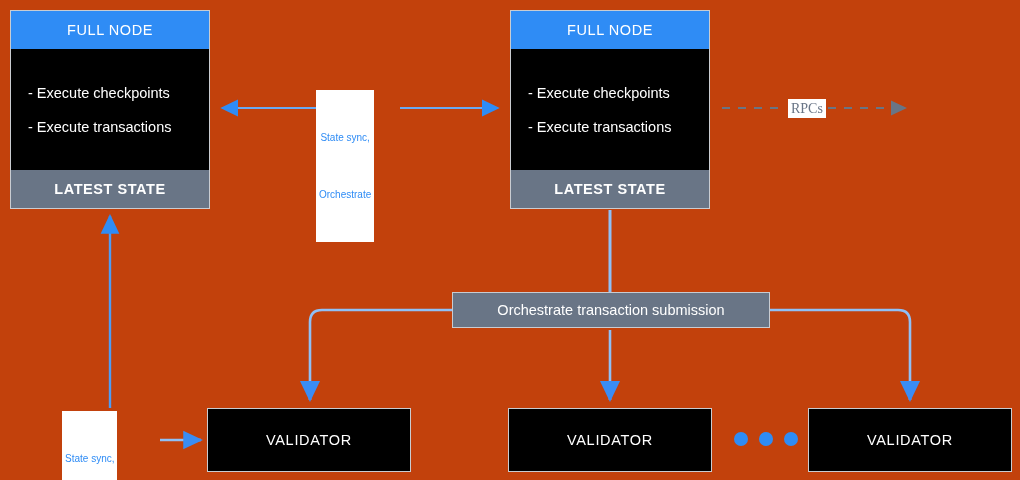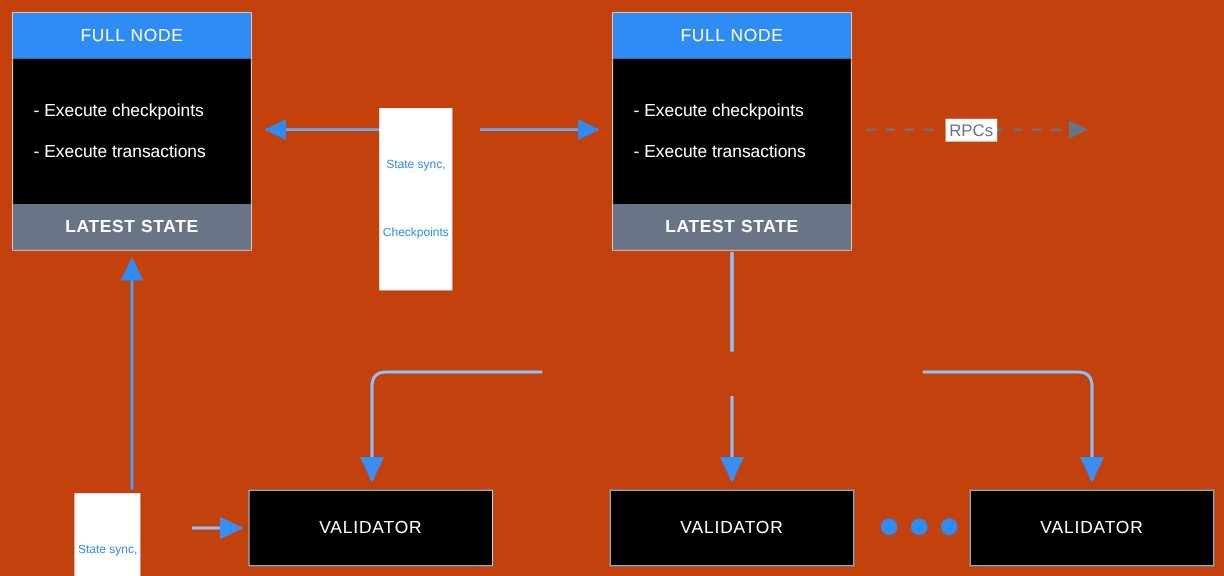--- a/index.html
+++ b/index.html
@@ -201,30 +201,33 @@
     <div class="node-header">FULL NODE</div>
     <div class="node-body">
       <div class="node-body-line">- Execute checkpoints</div>
       <div class="node-body-line">- Execute transactions</div>
     </div>
     <div class="node-footer">LATEST STATE</div>
   </div>
 
   <div class="edge-label" style="left:316px; top:90px; text-align:center;">
     <div>State sync,</div>
-    <div>Checkpoints</div>
-  </div>
-
-  <div class="edge-label gray" style="left:788px; top:99px;">RPCs</div>
+    <div>Orchestrate</div>
+  </div>
+
+  <div class="edge-label gray" style="left:788px; top:99px;font-family:Liberation Serif, serif;">RPCs</div>
 
   <div class="edge-label" style="left:62px; top:411px; text-align:left;">
     <div>State sync,</div>
     
   </div>
 
+  <div class="orchestrate" style="left:452px; top:292px; width:318px; height:36px;">
+    <span>Orchestrate transaction submission</span>
+  </div>
 
   <div class="validator" style="left:207px; top:408px; width:204px; height:64px;">
     <span>VALIDATOR</span>
   </div>
 
   <div class="validator" style="left:508px; top:408px; width:204px; height:64px;">
     <span>VALIDATOR</span>
   </div>
 
   <div class="validator" style="left:808px; top:408px; width:204px; height:64px;">

